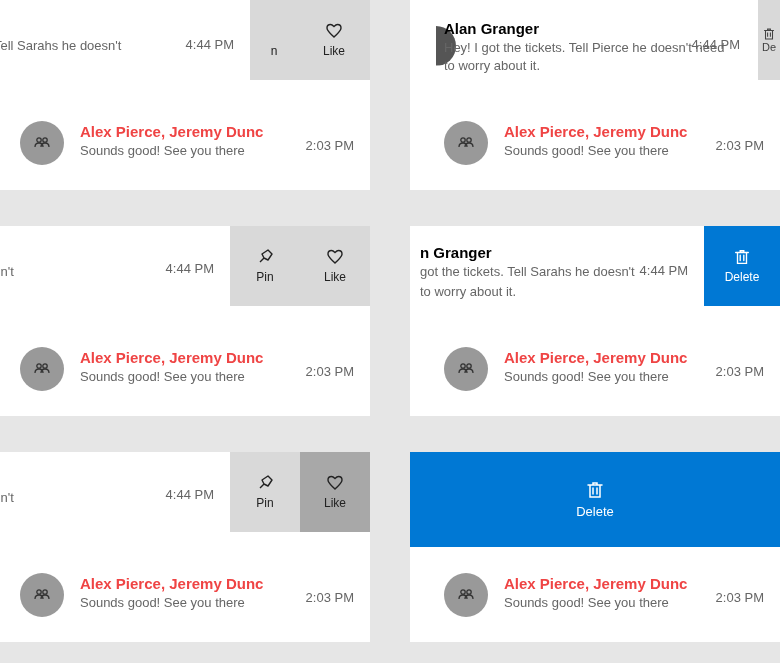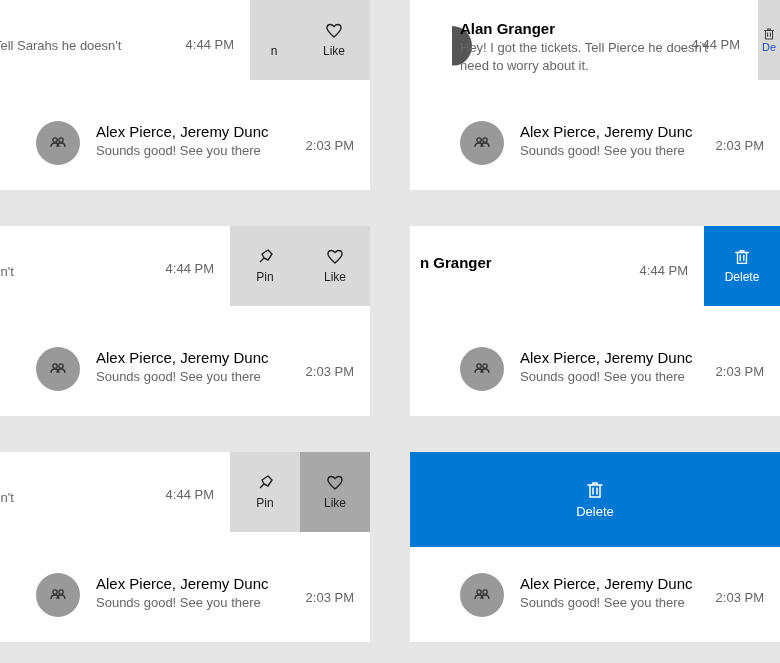--- a/index.html
+++ b/index.html
@@ -21,21 +21,21 @@
     width: 370px;
     height: 190px;
     position: relative;
     overflow: hidden;
   }
   .panel.left { justify-self: start; margin-left: 0; }
   .panel.right { justify-self: end; margin-right: 0; }
 
   .item {
     position: absolute;
-    left: 16px; right: 0;
+    left: 0; right: 0;
     height: 95px;
     background: #fff;
   }
   .item.top { top: 0; }
   .item.bottom { top: 95px; }
 
   .avatar-wrap {
     position: absolute;
     left: 20px; top: 50%; transform: translateY(-50%);
     width: 44px; height: 44px;
@@ -49,21 +49,21 @@
   .avatar.group { background:#999; }
 
   .txt {
     position:absolute;
     left: 80px; right: 70px; top: 22px;
   }
   .name {
     font-size: 15px; font-weight: 600; color:#000;
     white-space: nowrap; overflow:hidden;
   }
-  .name.reg { font-weight: 400; color:#000000; }
+  .name.reg { font-weight: 700; color:#ef4444; }
   .preview {
     font-size: 13px; color:#666; line-height:1.35;
     white-space: nowrap; overflow:hidden;
     margin-top:2px;
   }
   .preview.wrap { white-space: normal; }
   .time {
     position:absolute; right: 16px; top: 24px;
     font-size: 13px; color:#666;margin-top:13px;
   }
@@ -160,21 +160,21 @@
 <div class="panel right">
   <div class="item top">
     <div class="avatar-wrap" style="left:6px;">
           <div class="avatar single" style="width:40px;height:40px;background:#555; clip-path: inset(0 0 0 50%);"></div>
         </div>
     <div class="txt" style="left:34px; top:20px; right:50px;">
       <div class="name">Alan Granger</div>
       <div class="preview wrap">Hey! I got the tickets. Tell Pierce he doesn't need to worry about it.</div>
     </div>
     <div class="time" style="right:40px;">4:44 PM</div>
-    <div style="position:absolute;right:0;top:0;width:22px;height:80px;background:#d9d9d9;display:flex;flex-direction:column;align-items:flex-start;justify-content:center;padding-left:4px;overflow:hidden;font-size:12px;color:#1d4ed8;">
+    <div style="position:absolute;right:0;top:0;width:22px;height:80px;background:#d9d9d9;display:flex;flex-direction:column;align-items:flex-start;justify-content:center;padding-left:4px;overflow:hidden;font-size:12px;color:#404040;">
       <svg width="14" height="14" viewBox="0 0 20 20" style="stroke:#444;">
             <path d="M3 5 L17 5 M8 5 L8 3 L12 3 L12 5 M5 5 L5 17 L15 17 L15 5 M8 8 L8 14 M12 8 L12 14" fill="none" stroke="#444" stroke-width="1.5"></path>
           </svg>
       <span style="font-size:11px;">De</span>
     </div>
   </div>
   <div class="item bottom">
     <div class="avatar-wrap" style="left:34px;">
           <div class="avatar group">
             <svg width="20" height="20" viewBox="0 0 20 20">
@@ -224,22 +224,24 @@
     <div class="txt" style="top:28px;">
       <div class="name reg">Alex Pierce, Jeremy Dunc</div>
       <div class="preview">Sounds good! See you there</div>
     </div>
     <div class="time" style="top:30px;">2:03 PM</div>
   </div>
 </div>
 
 <div class="panel right">
   <div class="item top" style="left:0;">
-    <div class="txt" style="left:10px; top:28px; right:100px;">
+    <div class="txt" style="left:10px; top:18px; right:100px;">
       <div class="name">n Granger</div>
+      <div class="preview">got the tickets. Tell Sarahs he doesn't</div>
+      <div class="preview">to worry about it.</div>
     </div>
     <div class="time" style="right:92px;">4:44 PM</div>
   </div>
   <div class="actions tray-blue" style="right:0;">
     <div class="actbtn">
       <svg viewBox="0 0 20 20">
             <use href="#trash-ico"></use>
           </svg>
       <span>Delete</span>
     </div>

